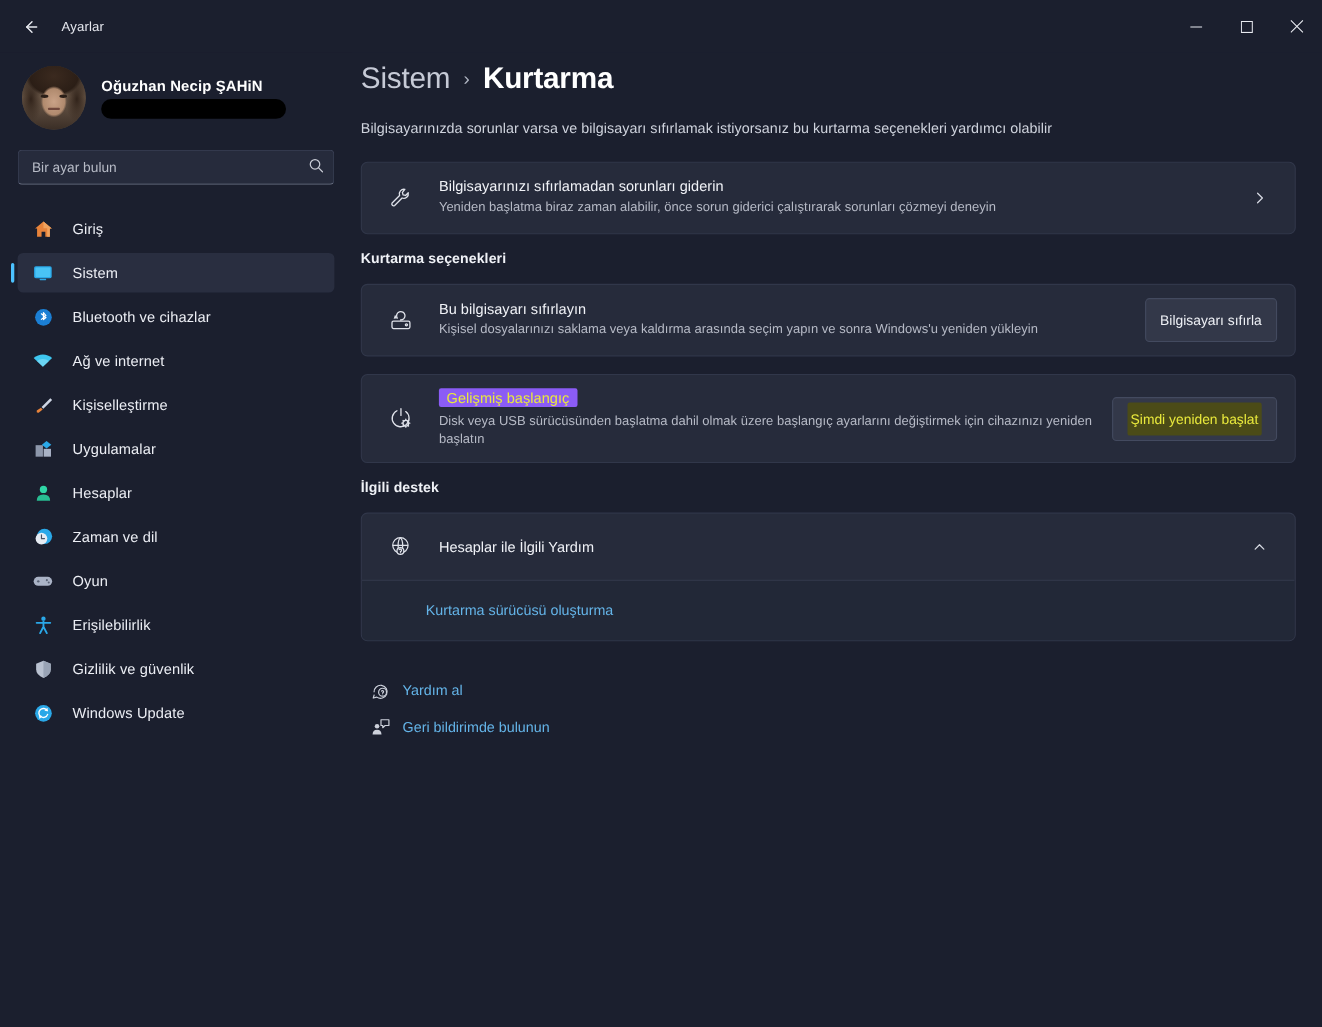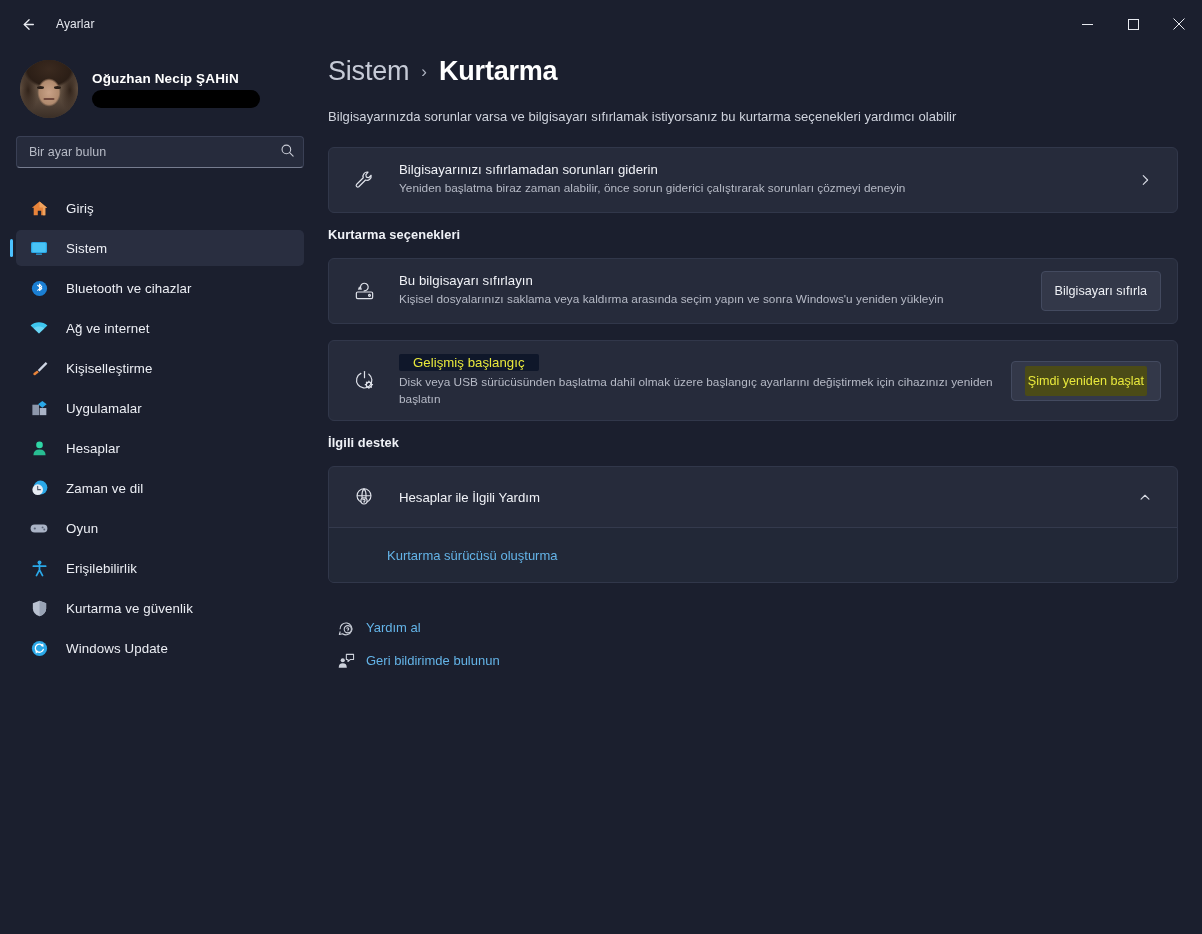--- a/index.html
+++ b/index.html
@@ -232,23 +232,23 @@
     margin-right: 16px;
   }
   .card-texts { flex: 1; min-width: 0; padding: 12px 0; }
   .card-title {
     font-size: 13.2px;
     color: #f0f2f7;
     letter-spacing: .05px;
   }
   .card-title.hl {
     display: inline;
-    background: #0f172a;
+    background: #8b5cf6;
     color: #e9e93c;
-    padding: 1px 14px;
+    padding: 1px 7px;
     border-radius: 2px;
   }
   .card-sub {
     margin-top: 3px;
     font-size: 11.8px;
     color: #b6bac6;
     letter-spacing: .02px;
     line-height: 1.45;
   }
   .card-chevron {
@@ -499,21 +499,21 @@
           <span class="nav-label">Erişilebilirlik</span>
         </div>
 
         <div class="nav-item">
           <span class="nav-icon">
             <svg width="19" height="19" viewBox="0 0 20 20">
               <path d="M10 1.8 L17 4.6 V10 Q17 15.6 10 18.2 Q3 15.6 3 10 V4.6 Z" fill="#b9c1d0"></path>
               <path d="M10 1.8 L17 4.6 V10 Q17 15.6 10 18.2 Z" fill="#99a3b5"></path>
             </svg>
           </span>
-          <span class="nav-label">Kurtarma ve güvenlik</span>
+          <span class="nav-label">Gizlilik ve güvenlik</span>
         </div>
 
         <div class="nav-item">
           <span class="nav-icon">
             <svg width="19" height="19" viewBox="0 0 20 20">
               <circle cx="10" cy="10" r="8" fill="#2aa8e8"></circle>
               <path d="M13.6 7.4 A4.3 4.3 0 1 0 14 11" fill="none" stroke="#ffffff" stroke-width="1.35" stroke-linecap="round"></path>
               <path d="M13.9 4.6 L14.1 7.9 L10.9 7.4 Z" fill="#ffffff"></path>
               <path d="M6.1 15.4 L5.9 12.1 L9.1 12.6 Z" fill="#ffffff"></path>
             </svg>

